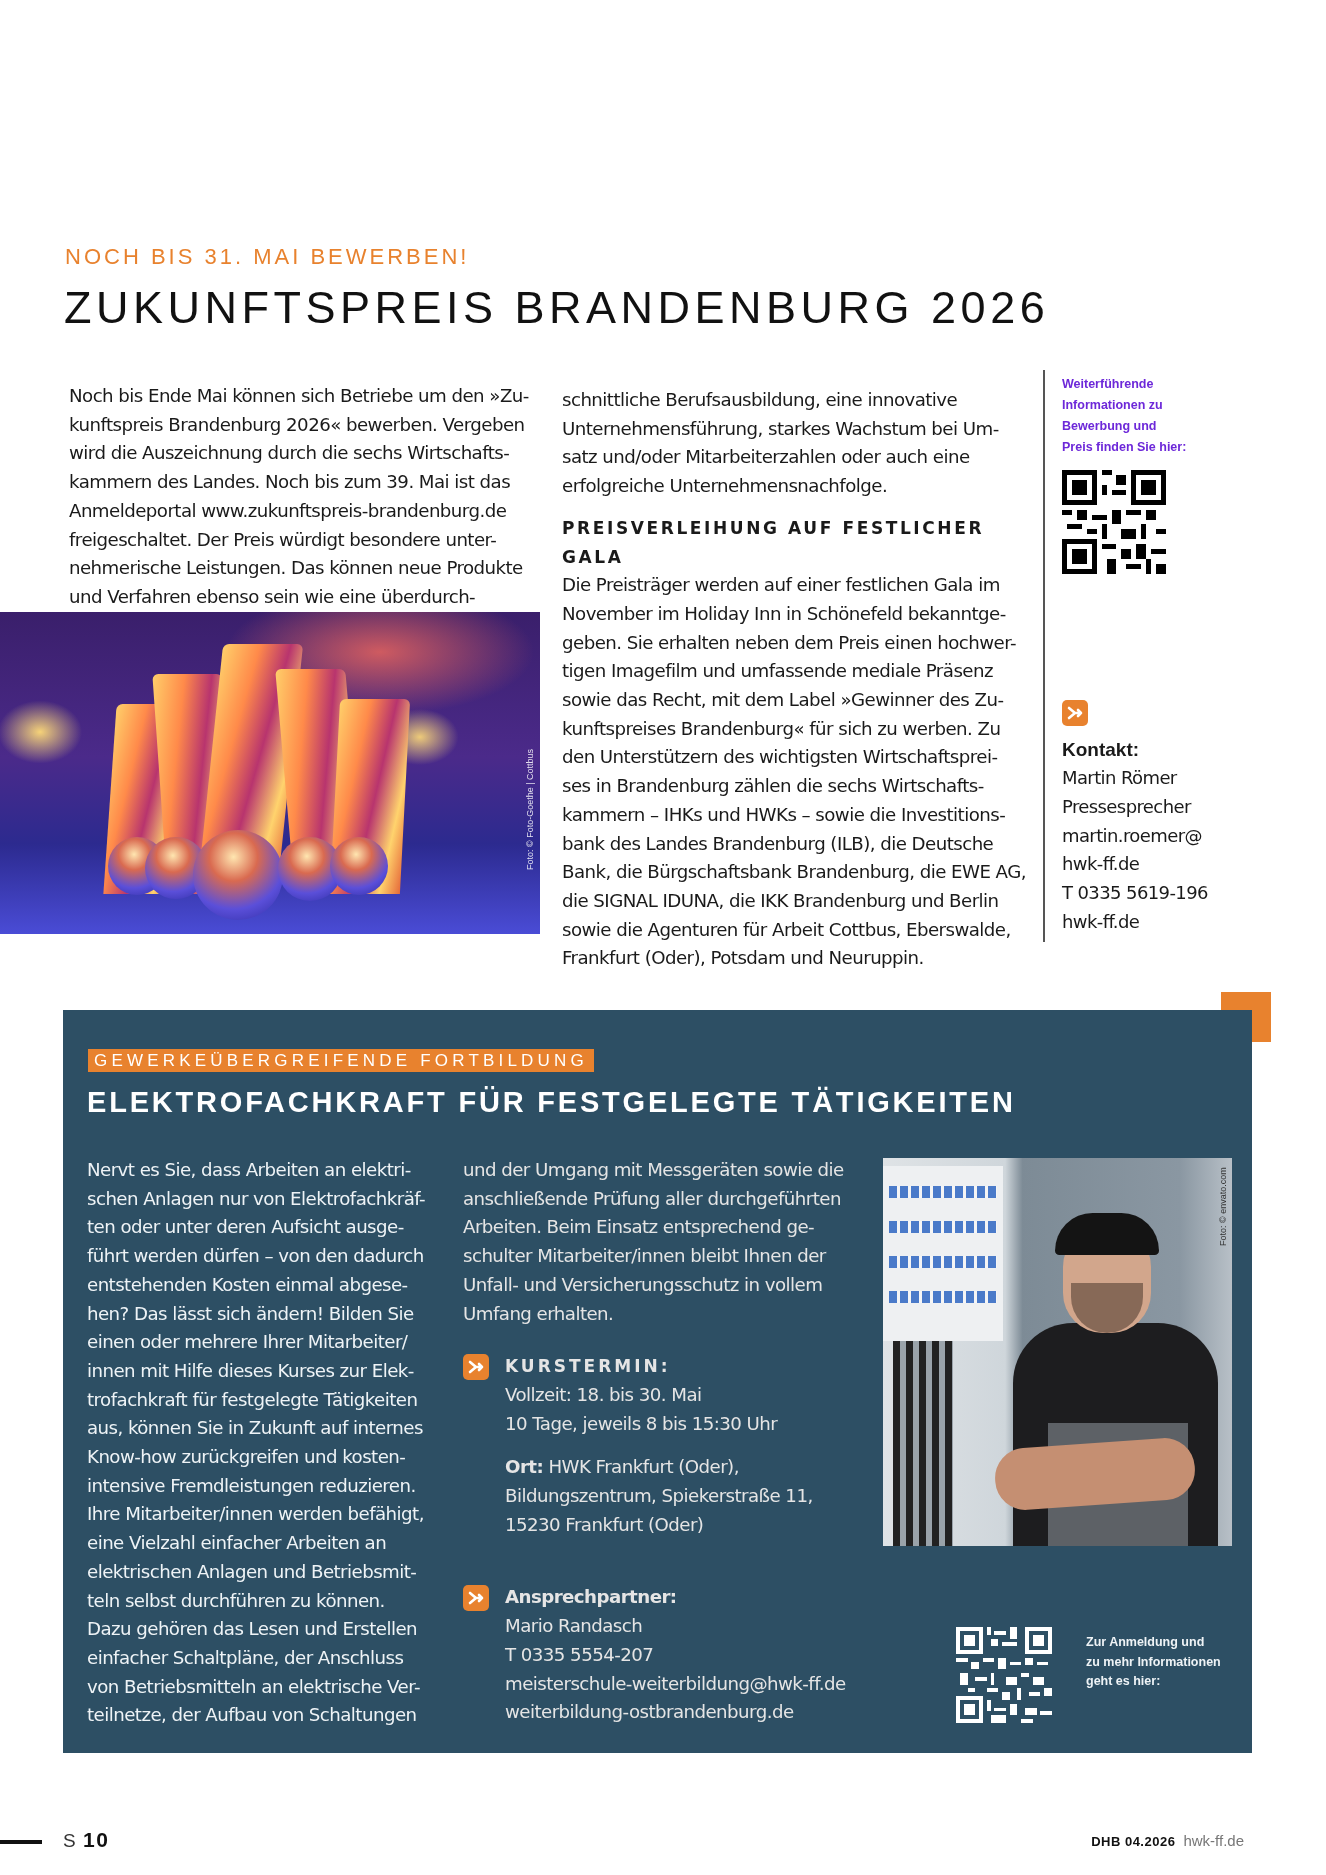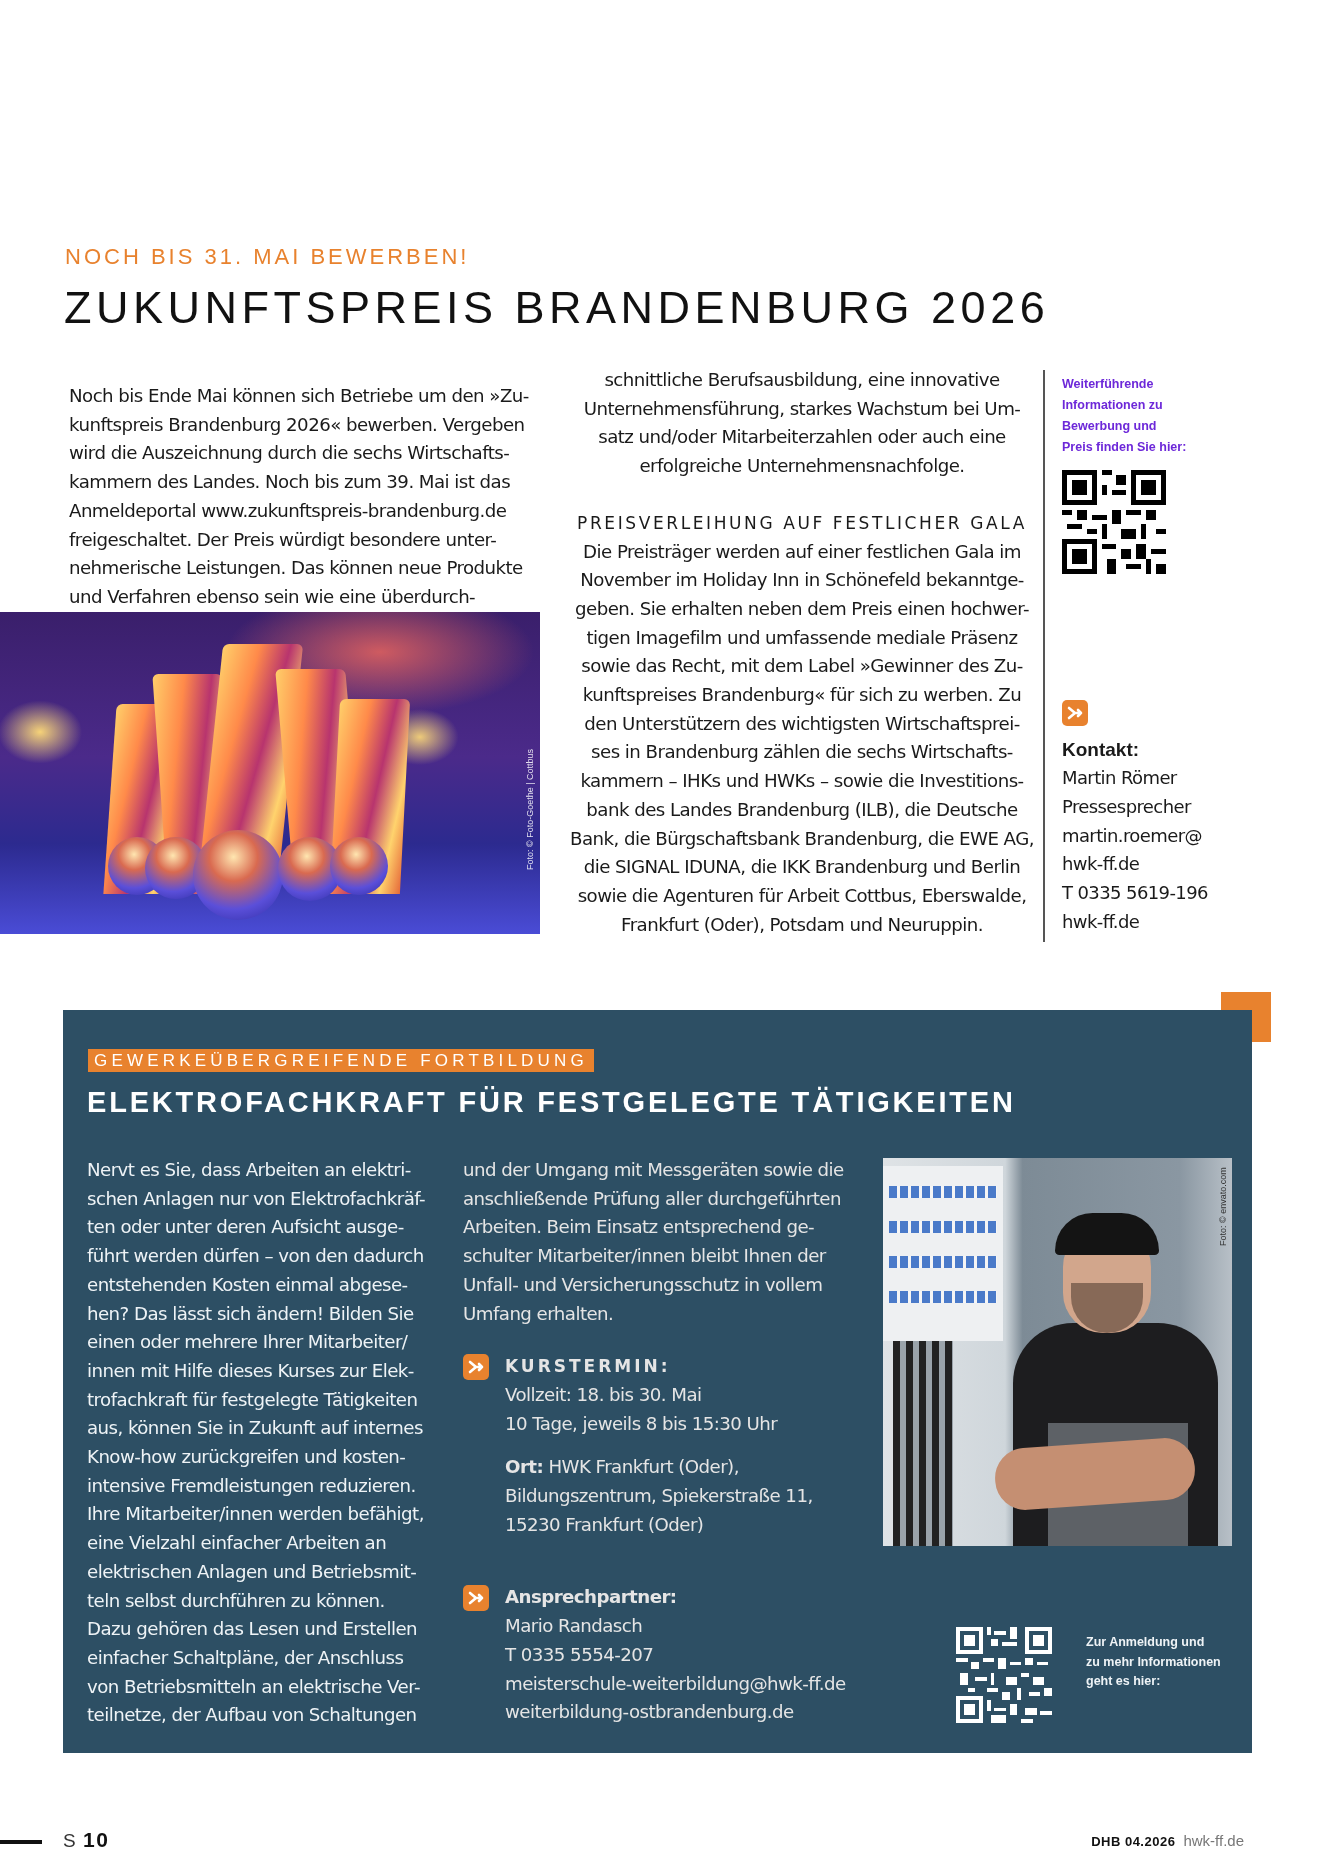--- a/index.html
+++ b/index.html
@@ -4,22 +4,22 @@
 <style>
   * { box-sizing: border-box; margin: 0; padding: 0; }
   html, body { width: 1326px; height: 1875px; background: #ffffff; overflow: hidden; }
   body { position: relative; font-family: "Liberation Sans", sans-serif; color: #1a1a1a; }
 
   .kicker { position: absolute; left: 65px; top: 244px; font-size: 22px; letter-spacing: 3px; color: #e8822e; font-weight: 400; }
   .title { position: absolute; left: 64px; top: 282px; font-size: 45px; letter-spacing: 4.5px; color: #111; font-weight: 400; }
 
   .body-text { font-family: "DejaVu Sans", sans-serif; font-size: 18.2px; line-height: 28.7px; letter-spacing: -0.55px; transform-origin: left top; }
   .col1 { position: absolute; left: 63px; top: 382px; width: 540px; margin-left: 6px; }
-  .col2 { position: absolute; left: 562px; top: 366px; width: 480px; text-align: center; }
-  .col2 .subhead { margin-top: 28px; font-weight: 400; letter-spacing: 2.6px; font-size: 17px; }
+  .col2 { position: absolute; left: 562px; top: 386px; width: 480px; }
+  .col2 .subhead { margin-top: 13px; font-weight: 700; letter-spacing: 2.6px; font-size: 17px; }
   .para-line { display: block; white-space: nowrap; }
 
   .trophy-img { position: absolute; left: 0; top: 612px; width: 540px; height: 322px; overflow: hidden;
     background:
       radial-gradient(ellipse 60px 45px at 40px 120px, rgba(255,220,120,0.95), rgba(255,160,60,0) 70%),
       radial-gradient(ellipse 55px 40px at 420px 125px, rgba(255,220,120,0.9), rgba(255,160,60,0) 70%),
       radial-gradient(ellipse 220px 90px at 380px 40px, rgba(255,110,90,0.75), rgba(0,0,0,0) 70%),
       linear-gradient(180deg, #3a1f6b 0%, #4b2a8a 45%, #2c2a8f 72%, #4a4cd6 100%); }
   .trophy { position: absolute; bottom: 40px; width: 70px; border-radius: 6px 6px 0 0;
     background: linear-gradient(100deg, #ffcf6a 0%, #ff8a4a 30%, #b8346e 55%, #ffd36d 80%, #e66a3a 100%); }

